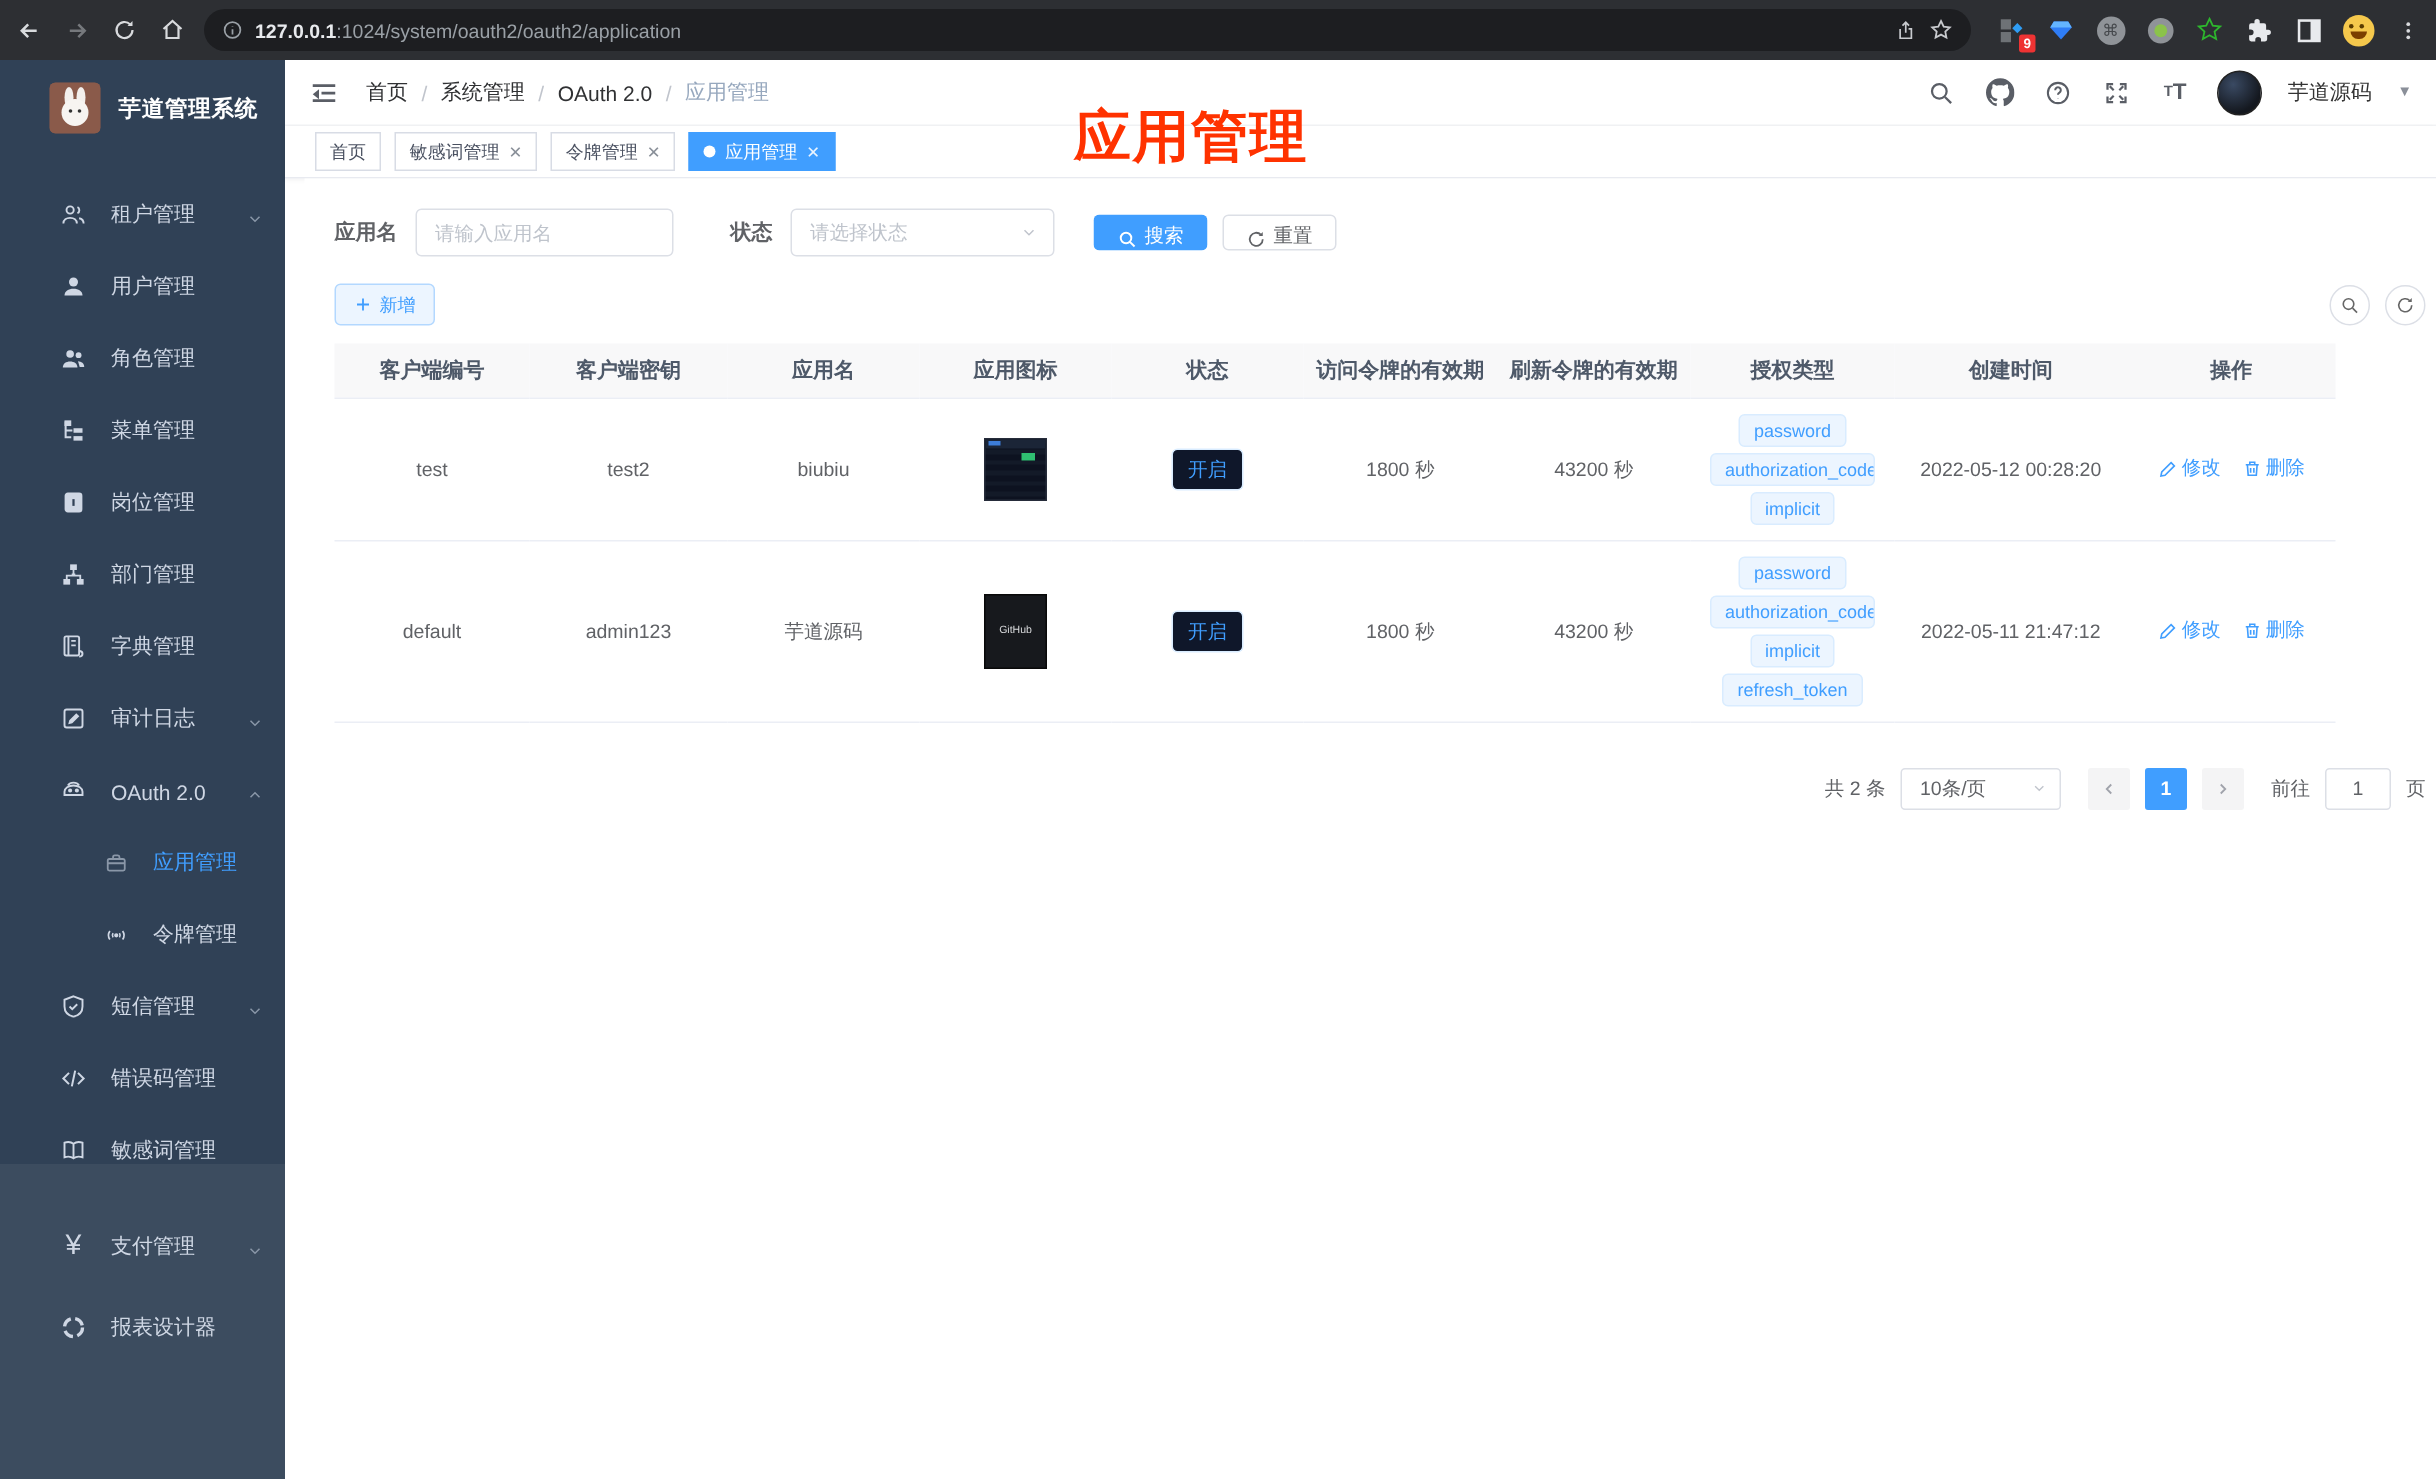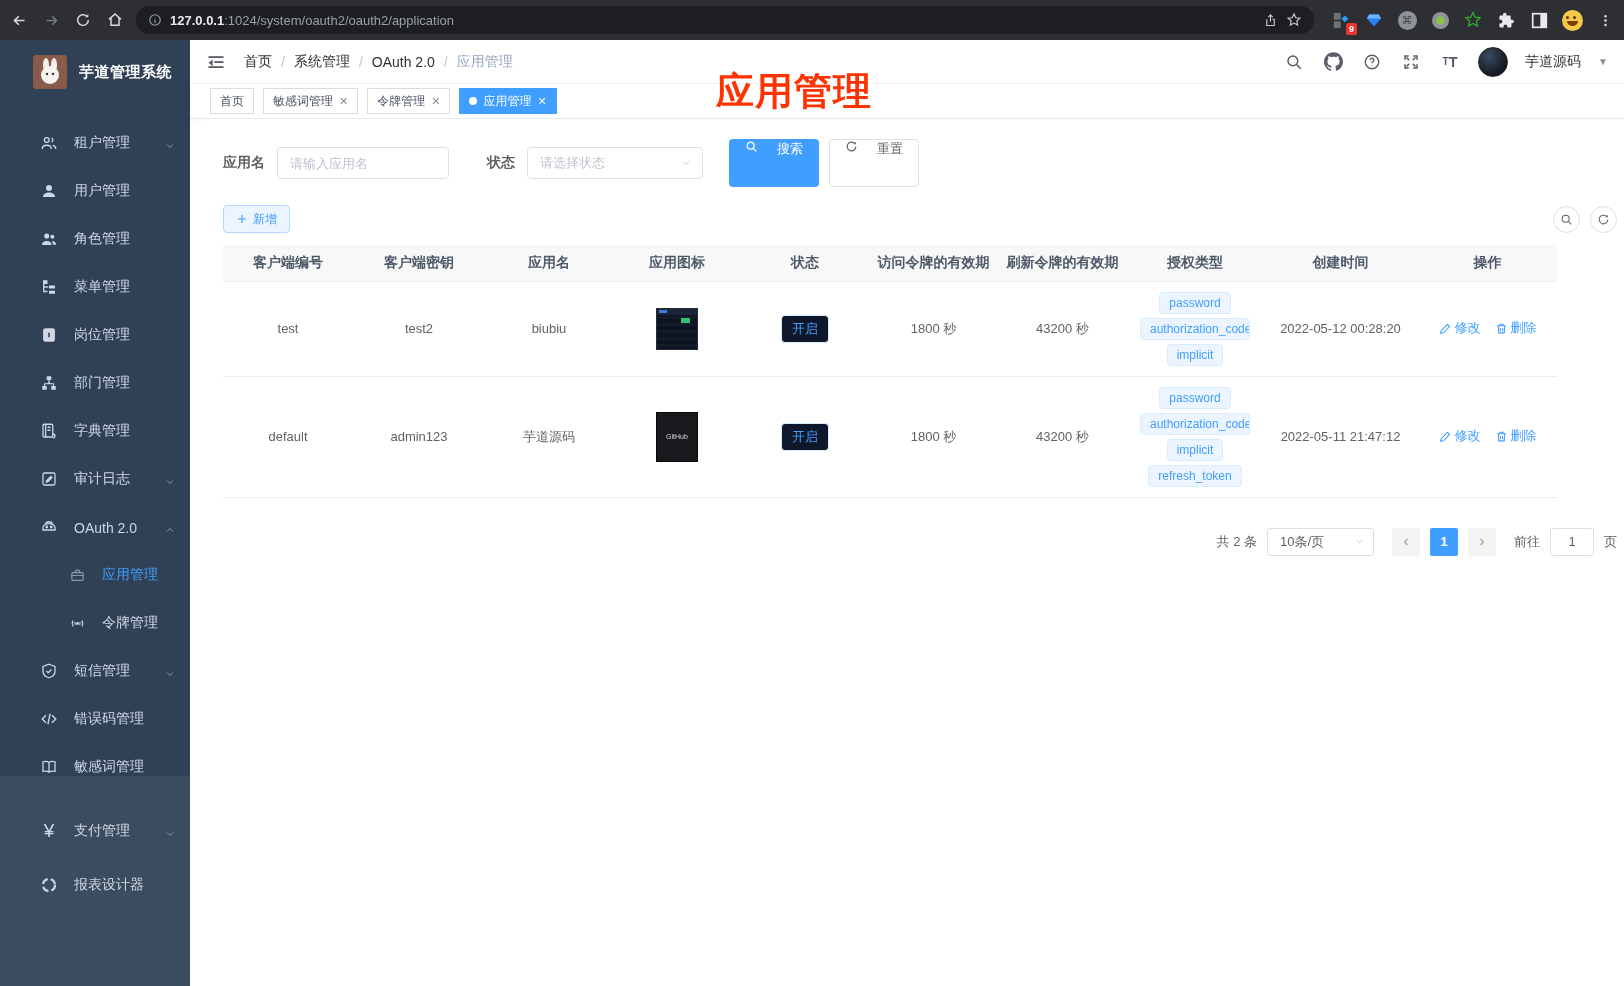--- a/index.html
+++ b/index.html
@@ -79,22 +79,22 @@
   
   .content { position:absolute; left:203px; top:119px; width:1434px; height:867px; background:#fff; padding:20px; }
   .filters { display:flex; align-items:center; font-size:14px; color:#606266; }
   .f-label { font-weight:700; color:#606266; margin-right:12px; }
   .f-input { width:172px; height:32px; border:1px solid #dcdfe6; border-radius:4px; padding:0 12px;
     font-size:13px; color:#606266; outline:none; }
   .f-input::placeholder { color:#bfc4cc; }
   .f-select { width:176px; height:32px; border:1px solid #dcdfe6; border-radius:4px; padding:0 10px 0 12px;
     display:flex; align-items:center; justify-content:space-between; color:#bfc4cc; font-size:13px; cursor:pointer; }
   .gap28 { width:38px; }
-  .btn { height:48px; border-radius:4px; display:inline-flex; align-items:flex-start; justify-content:center;
-    gap:19px; font-size:13px; cursor:pointer; padding:0 15px; border:1px solid transparent; }
+  .btn { height:24px; border-radius:4px; display:inline-flex; align-items:flex-end; justify-content:center;
+    gap:5px; font-size:13px; cursor:pointer; padding:0 15px; border:1px solid transparent; }
   .btn-primary { background:#409eff; color:#fff; margin-left:26px; }
   .btn-plain { background:#fff; border-color:#dcdfe6; color:#606266; margin-left:10px; }
   .toolbar { margin-top:18px; display:flex; align-items:center;justify-content:flex-end; }
   .btn-add { height:28px; padding:0 12px; background:#ecf5ff; border:1px solid #b3d8ff; color:#409eff;
     border-radius:4px; display:inline-flex; align-items:center; gap:5px; font-size:12px; cursor:pointer; }
   .tool-right { margin-left:auto; display:flex; gap:10px; }
   .circ-btn { width:27px; height:27px; border-radius:50%; border:1px solid #dcdfe6; background:#fff;
     display:flex; align-items:center; justify-content:center; cursor:pointer; color:#666; }
 
   

